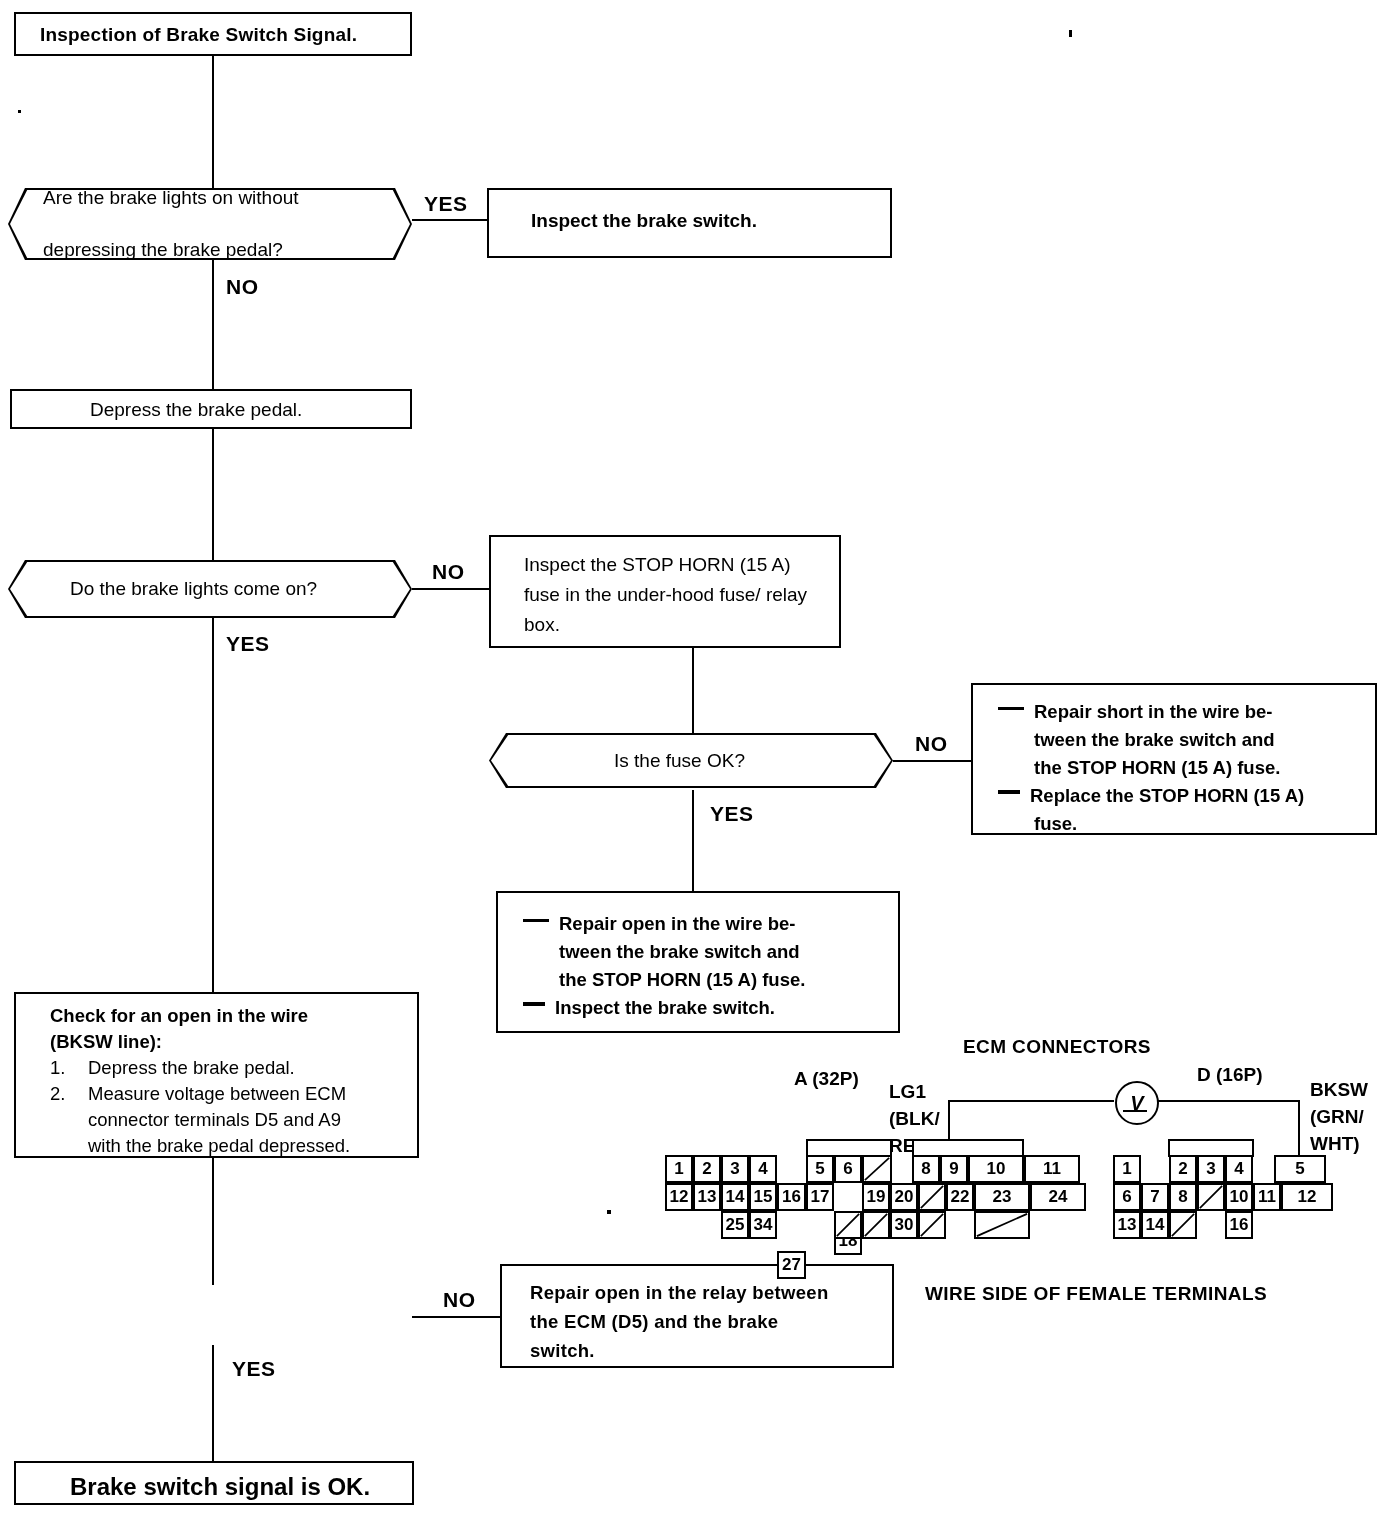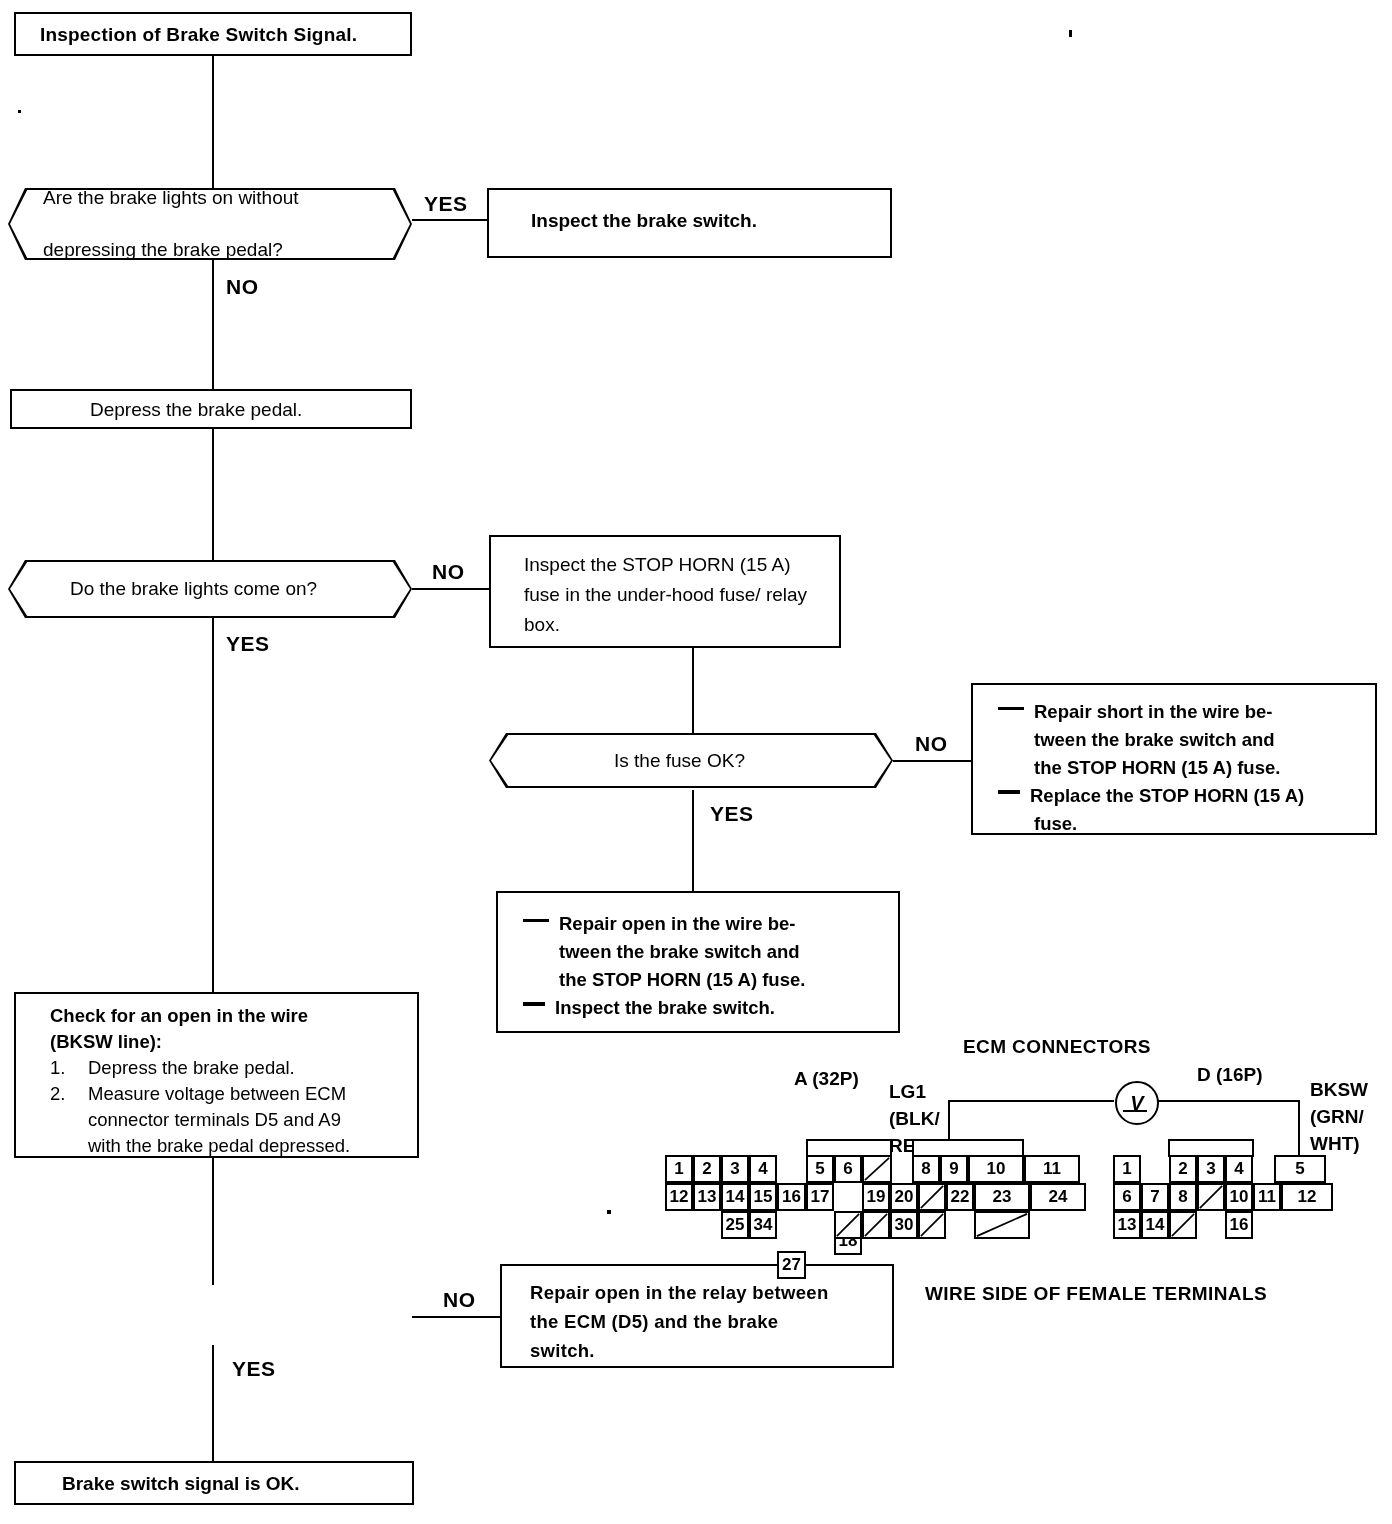--- a/index.html
+++ b/index.html
@@ -164,21 +164,21 @@
 
   <div class="box" style="left:500px;top:1264px;width:394px;height:104px;">
     <div class="txt bold" style="left:28px;top:12px;font-size:18.5px;line-height:29px;letter-spacing:.3px;">
       <div>Repair open in the relay between</div>
       <div>the ECM (D5) and the brake</div>
       <div>switch.</div>
     </div>
   </div>
 
   <div class="box" style="left:14px;top:1461px;width:400px;height:44px;">
-    <div class="txt bold" style="left:46px;top:10px;font-size:19px;">Brake switch signal is OK.</div>
+    <div class="txt bold" style="left:54px;top:10px;font-size:24px;">Brake switch signal is OK.</div>
   </div>
 
   <div class="cap" style="left:963px;top:1036px;font-size:19px;letter-spacing:.4px;">ECM CONNECTORS</div>
   <div class="cap" style="left:794px;top:1068px;font-size:19px;">A (32P)</div>
   <div class="cap" style="left:1197px;top:1064px;font-size:19px;">D (16P)</div>
 
   <div class="cap" style="left:889px;top:1078px;font-size:19px;line-height:27px;">
     <div>LG1</div>
     <div>(BLK/</div>
     <div>RED)</div>

